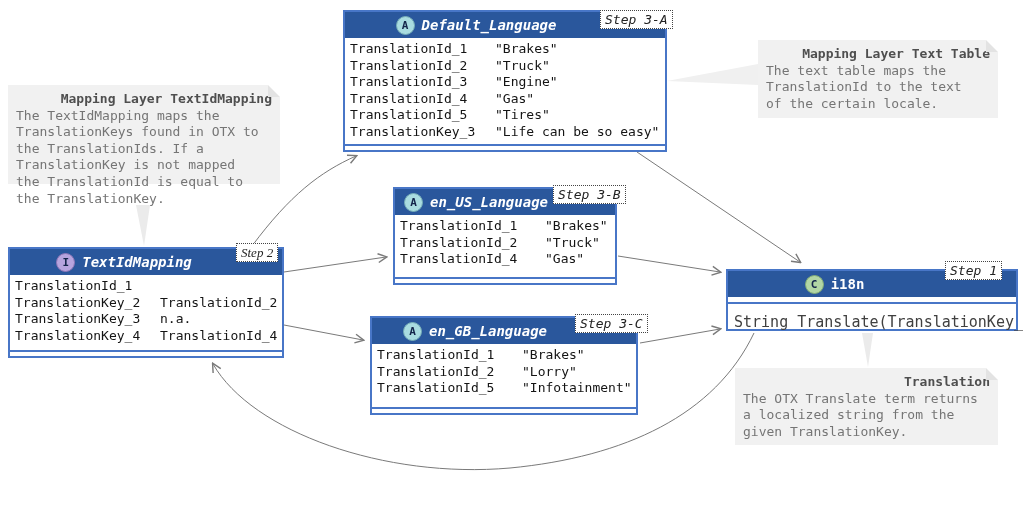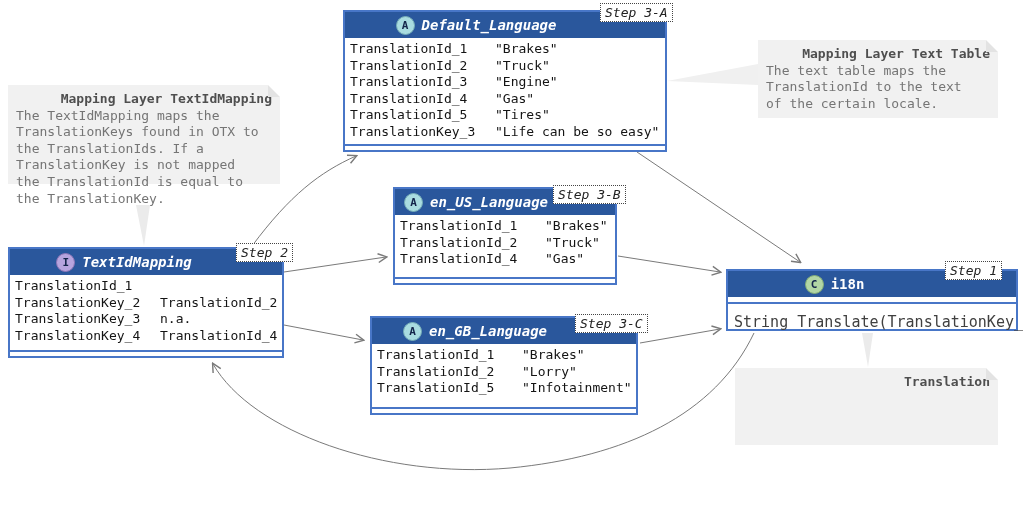--- a/index.html
+++ b/index.html
@@ -45,24 +45,24 @@
   #box-en-gb{left:370px;top:316px;width:268px;height:99px;}
   #box-textidmapping{left:8px;top:247px;width:276px;height:111px;}
   #box-i18n{left:726px;top:269px;width:292px;height:62px;}
 
   
   .step-tag{
     position:absolute;background:#ffffff;border:1px dotted #444444;
     font-size:13px;font-style:italic;color:#222222;padding:0px 4px;line-height:17px;
     white-space:nowrap;z-index:5;
   }
-  #step-3a{left:600px;top:3px;}
+  #step-3a{left:600px;top:10px;}
   #step-3b{left:553px;top:185px;}
   #step-3c{left:575px;top:314px;}
-  #step-2{left:236px;top:243px;}
+  #step-2{left:236px;top:243px;font-family:Liberation Serif, serif;}
   #step-1{left:945px;top:261px;}
 
   
   .note{
     position:absolute;background:#F1F1F1;box-sizing:border-box;
     padding:6px 8px 4px 8px;color:#757575;font-size:13px;line-height:16.6px;
   }
   .note::before{
     content:'';position:absolute;top:0;right:0;width:0;height:0;
     border-style:solid;border-width:0 12px 12px 0;
@@ -111,20 +111,23 @@
 
   <div class="note" id="note-texttable">
     <div class="note-title">Mapping Layer Text Table</div>
     <div class="note-body">The text table maps the
 TranslationId to the text
 of the certain locale.</div>
   </div>
 
   <div class="note" id="note-translation">
     <div class="note-title">Translation</div>
+    <div class="note-body">The OTX Translate term returns
+a localized string from the
+given TranslationKey.</div>
   </div>
 
   <div class="uml-box" id="box-default-language">
     <div class="uml-header">
       <span class="circle-icon icon-abstract">A</span>
       <span class="uml-title italic">Default_Language</span>
     </div>
     <div class="uml-body">
 
         <div class="uml-row">

